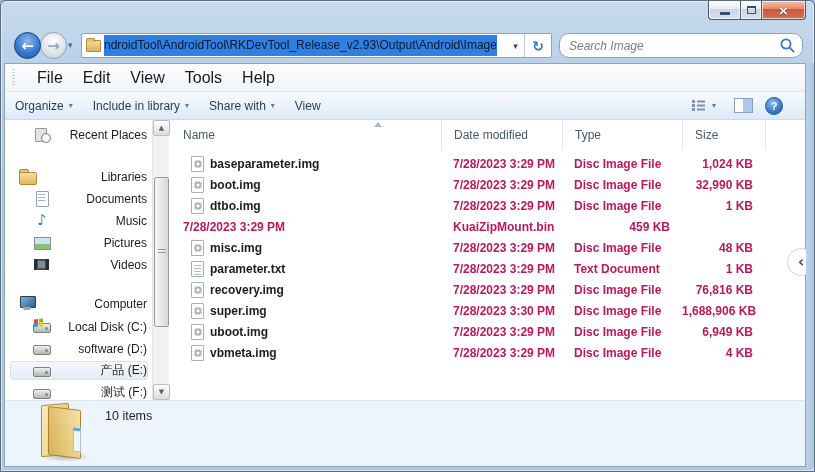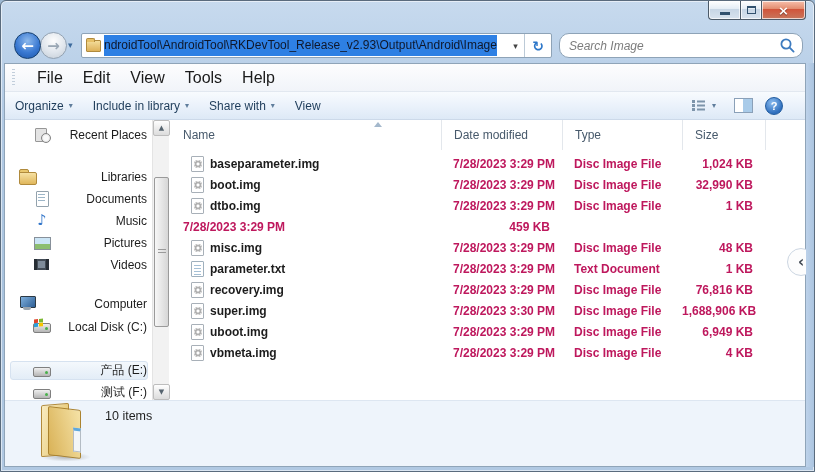--- a/index.html
+++ b/index.html
@@ -268,20 +268,24 @@
         <div class="side-item indent0" style="top:174px">
             <span class="si computer"></span>
             <span>Computer</span>
           </div>
         <div class="side-item indent1" style="top:197px">
             <span class="si drive">
               <span class="winflag"></span>
             </span>
             <span>Local Disk (C:)</span>
           </div>
+        <div class="side-item indent1" style="top:219px">
+            <span class="si drive"></span>
+            <span>software (D:)</span>
+          </div>
         <div class="side-item indent1 hl" style="top:241px">
             <span class="si drive"></span>
             <span>产品 (E:)</span>
           </div>
         <div class="side-item indent1" style="top:263px">
             <span class="si drive"></span>
             <span>测试 (F:)</span>
           </div>
       </div>
 
@@ -330,20 +334,21 @@
                 <span class="fi disc"></span>
                 <span>dtbo.img</span>
               </div>
             <div class="cell">7/28/2023 3:29 PM</div>
             <div class="cell">Disc Image File</div>
             <div class="cell sizec">1 KB</div>
               <div class="cell"></div>
           </div>
           <div class="row">
             <div class="cell">7/28/2023 3:29 PM</div>
+            <div class="cell">KuaiZipMount.bin</div>
             <div class="cell sizec">459 KB</div>
               <div class="cell"></div>
           </div>
           <div class="row">
             <div class="cell namec">
                 <span class="fi disc"></span>
                 <span>misc.img</span>
               </div>
             <div class="cell">7/28/2023 3:29 PM</div>
             <div class="cell">Disc Image File</div>

